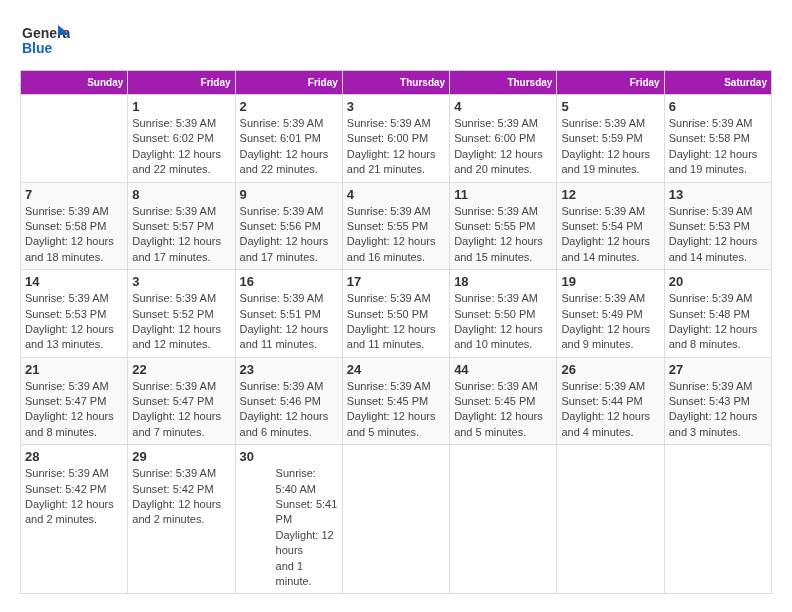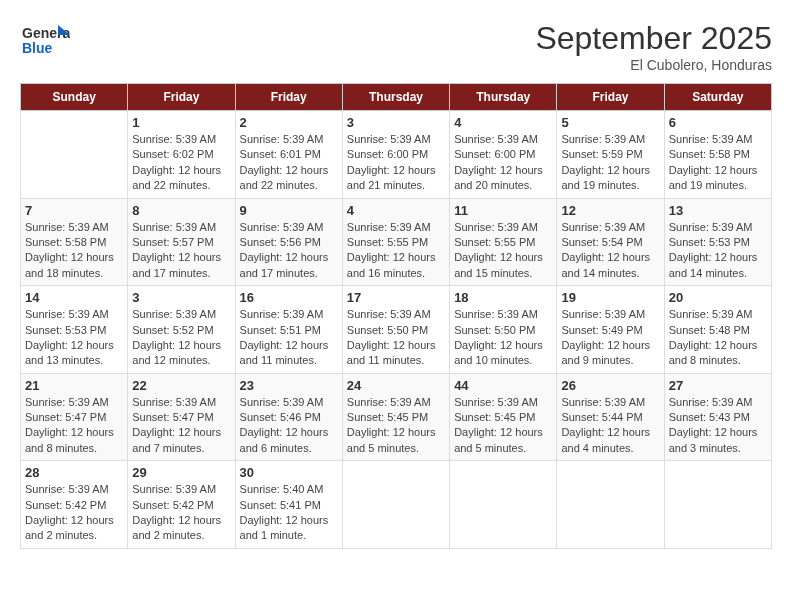--- a/index.html
+++ b/index.html
@@ -30,25 +30,25 @@
     }
     .title-block { text-align: right; }
     .month-title { font-size: 32px; color: #333; font-weight: 300; }
     .location { font-size: 14px; color: #555; }
     table {
       width: 100%;
       border-collapse: collapse;
       font-size: 10px;
     }
     thead tr th {
-      background: #7f1d1d;
+      background: #a21caf;
       color: #fff;
       padding: 6px 4px;
-      text-align: center;
-      font-size: 12px;
+      text-align: right;
+      font-size: 10px;
       font-weight: bold;
       border: 1px solid #ccc;
     }
     tbody tr td {
       border: 1px solid #ddd;
       vertical-align: top;
       padding: 4px;
       height: 80px;
       width: 107px;
     }
@@ -70,24 +70,20 @@
 <body>
 
 <div class="header">
   <div class="logo">
     <svg class="logo-icon" viewBox="0 0 50 40">
       <text x="2" y="18" font-size="14" font-weight="bold" fill="#333" font-family="Arial">General</text>
       <text x="2" y="33" font-size="14" font-weight="bold" fill="#1565c0" font-family="Arial">Blue</text>
       <polygon points="38,5 50,15 38,15" fill="#1565c0"></polygon>
     </svg>
   </div>
-  <div class="title-block">
-    <div class="month-title">September 2025</div>
-    <div class="location">El Cubolero, Honduras</div>
-  </div>
 </div>
 
 <table>
   <thead>
     <tr>
     <th>Sunday</th>
         <th>Friday</th>
         <th>Friday</th>
         <th>Thursday</th>
         <th>Thursday</th>
@@ -304,21 +300,21 @@
         </td>
         <td>
           <div class="day-num">29</div>
           <div class="day-detail" style="white-space: pre-line;">Sunrise: 5:39 AM
 Sunset: 5:42 PM
 Daylight: 12 hours
 and 2 minutes.</div>
         </td>
         <td>
           <div class="day-num">30</div>
-          <div class="day-detail" style="white-space: pre-line;">Sunrise: 5:40 AM
+          <div class="day-detail" style="white-space: pre-line; margin-left: 36px;">Sunrise: 5:40 AM
 Sunset: 5:41 PM
 Daylight: 12 hours
 and 1 minute.</div>
         </td>
         <td class="empty"></td>
         <td class="empty"></td>
         <td class="empty"></td>
         <td class="empty"></td>
       </tr>
     </tbody>

